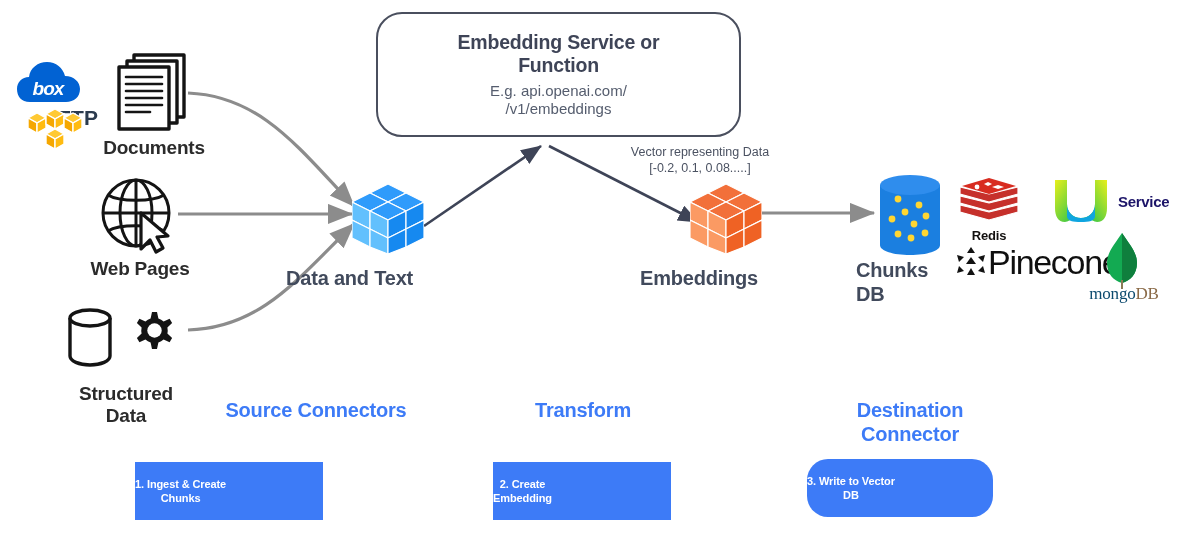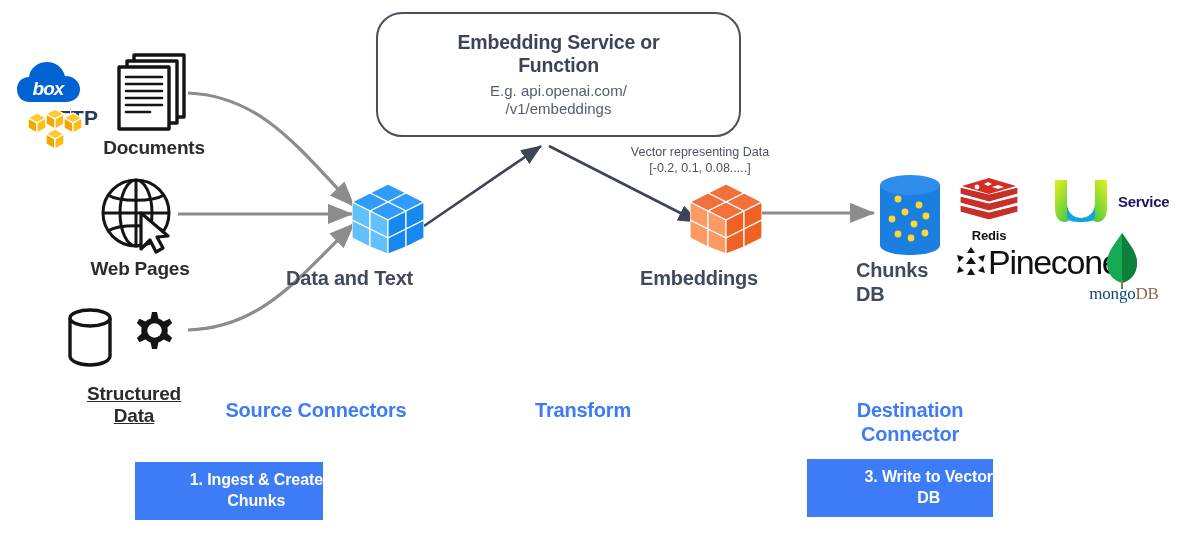--- a/index.html
+++ b/index.html
@@ -15,22 +15,22 @@
   .svc-title{color:#3e4457;font-weight:bold;font-size:19.5px;line-height:1.2;text-align:center;letter-spacing:-0.2px;}
   .svc-sub{color:#555d6e;font-weight:normal;font-size:15px;line-height:1.22;text-align:center;}
   .vec-note{color:#4b5262;font-size:12.5px;line-height:1.25;text-align:center;}
 
   
   .service-box{left:376px;top:12px;width:365px;height:125px;border:2px solid #4a4f5e;
                border-radius:26px;background:#fff;box-sizing:border-box;
                display:flex;flex-direction:column;align-items:center;justify-content:center;padding:6px 14px;}
 
   
-  .step-box{background:#3d7bf7;color:#ffffff;font-weight:bold;font-size:16px;line-height:1.3;
-            text-align:center;display:flex;align-items:center;justify-content:flex-end;letter-spacing:-0.1px;}
+  .step-box{background:#3d7bf7;color:#ffffff;font-weight:bold;font-size:11px;line-height:1.3;
+            text-align:center;display:flex;align-items:center;justify-content:flex-start;letter-spacing:-0.1px;}
 
   
   .flow-svg{left:0;top:0;width:1192px;height:547px;pointer-events:none;}
   .redis-word{color:#12100f;font-weight:bold;font-size:13px;text-align:center;letter-spacing:-0.2px;}
   .weaviate-word{color:#1c1468;font-weight:bold;font-size:15px;letter-spacing:-0.3px;}
   .pinecone-word{color:#0f0f0f;font-size:34px;letter-spacing:-1.3px;font-family:"Liberation Sans",sans-serif;}
   .mongo-word{font-family:"Liberation Serif","DejaVu Serif",serif;font-size:17px;letter-spacing:-0.2px;}
   .mongo-mongo{color:#0c4a6e;}
   .mongo-db{color:#8a6a47;}
   .ftp-word{color:#2b3b4e;font-weight:bold;font-size:21px;letter-spacing:0.2px;}
@@ -151,21 +151,21 @@
       <g fill="#ffffff" stroke="#141414" stroke-width="3.4">
         <path d="M6,12 L6,50 C6,55 15,59 26,59 C37,59 46,55 46,50 L46,12"></path>
         <ellipse cx="26" cy="12" rx="20" ry="8"></ellipse>
       </g>
       <g fill="#141414">
         <path d="M88,6 L93,6 L94.4,12.4 A15,15 0 0 1 99.6,15.4 L105.6,12.8 L108.1,17 L103.4,21.5 A15,15 0 0 1 103.4,27.5 L108.1,32 L105.6,36.2 L99.6,33.6 A15,15 0 0 1 94.4,36.6 L93,43 L88,43 L86.6,36.6 A15,15 0 0 1 81.4,33.6 L75.4,36.2 L72.9,32 L77.6,27.5 A15,15 0 0 1 77.6,21.5 L72.9,17 L75.4,12.8 L81.4,15.4 A15,15 0 0 1 86.6,12.4 Z"></path>
       </g>
       <circle cx="90.5" cy="24.5" r="7.2" fill="#ffffff"></circle>
     </svg>
   </div>
-  <div class="abs lbl-dark" style="left:48px;top:383px;width:172px;text-decoration:underline;">
+  <div class="abs lbl-dark" style="left:40px;top:383px;width:172px;">
     <span>Structured</span><br>
     <span>Data</span>
   </div>
 
   <div class="abs" style="left:352px;top:180px;width:72px;height:74px;">
     <svg viewBox="0 0 72 74" width="72" height="74">
 
       <g stroke="#ffffff" stroke-width="1.2">
         <polygon points="36,4 54,13 36,22 18,13" fill="#2f9bfb"></polygon>
         <polygon points="18,13 36,22 18,31 0,22" fill="#2f9bfb"></polygon>
@@ -297,21 +297,27 @@
     <span>Connector</span>
   </div>
 
   <div class="abs step-box" style="left:135px;top:462px;width:188px;height:58px;">
     <div>
       <span>1. Ingest &amp; Create</span><br>
       <span>Chunks</span>
     </div>
   </div>
 
-
-  <div class="abs step-box" style="left:807px;top:459px;width:186px;height:58px;">
+  <div class="abs step-box" style="left:493px;top:462px;width:178px;height:58px;">
+    <div>
+      <span>2. Create</span><br>
+      <span>Embedding</span>
+    </div>
+  </div>
+
+  <div class="abs step-box" style="left:807px;top:459px;width:186px;height:58px;border-radius:21px;">
     <div>
       <span>3. Write to Vector</span><br>
       <span>DB</span>
     </div>
   </div>
 
 </div>
 
 </body></html>

